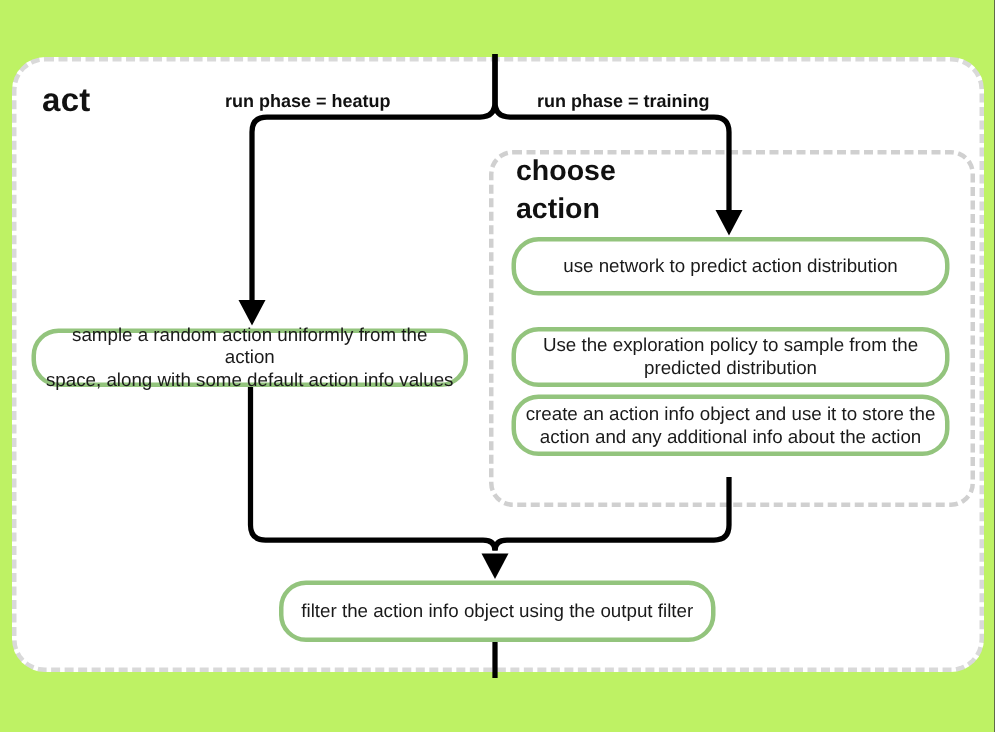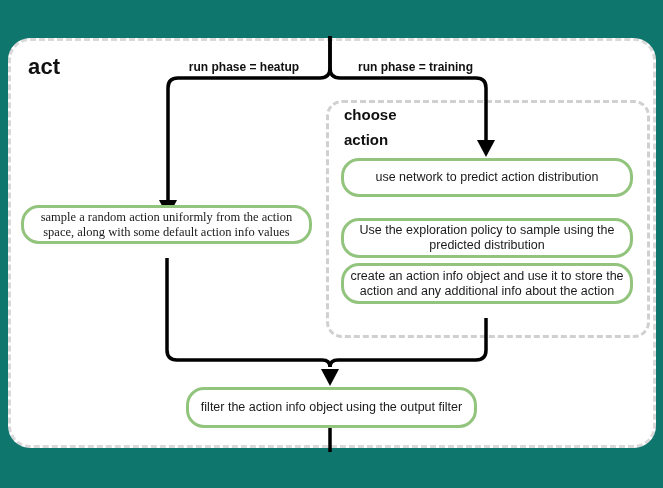--- a/index.html
+++ b/index.html
@@ -5,21 +5,21 @@
   html, body {
     margin: 0;
     padding: 0;
     background: #000000;
     font-family: "Liberation Sans", sans-serif;
   }
   #stage {
     position: relative;
     width: 663px;
     height: 488px;
-    background: #0f766e;
+    background: #bef264;
     overflow: hidden;
   }
   .canvas {
     position: absolute;
     left: 8px;
     top: 38px;
     width: 648px;
     height: 410px;
     box-sizing: border-box;
     background: #ffffff;
@@ -37,44 +37,44 @@
   }
   .branch-label {
     position: absolute;
     top: 60px;
     font-size: 12px;
     font-weight: bold;
     color: #111111;
     white-space: nowrap;
   }
   #label-heatup {
-    left: 160px;
+    left: 150px;
     width: 168px;
-    text-align: center;
+    text-align: left;
   }
   #label-training {
     left: 358px;
     text-align: center;
   }
   .choose-group {
     position: absolute;
     left: 326px;
     top: 100px;
     width: 324px;
     height: 238px;
     box-sizing: border-box;
     border: 3px dashed #d0d0d0;
     border-radius: 16px;
     background: transparent;
   }
   .choose-title {
     position: absolute;
     left: 344px;
     top: 102px;
-    font-size: 15px;
+    font-size: 19px;
     line-height: 25px;
     font-weight: bold;
     color: #111111;
     white-space: pre-line;
   }
   .node {
     position: absolute;
     box-sizing: border-box;
     background: #ffffff;
     border: 3px solid #93c47d;
@@ -82,21 +82,21 @@
     display: flex;
     align-items: center;
     justify-content: center;
     text-align: center;
     font-size: 12.5px;
     line-height: 15px;
     color: #1a1a1a;
     white-space: pre-line;
     padding: 2px 6px;
   }
-  #node-heatup-step  { left: 21px;  top: 205px; width: 291px; height: 39px; font-family: Liberation Serif, serif; }
+  #node-heatup-step  { left: 21px;  top: 219px; width: 291px; height: 39px; }
   #node-train-step1  { left: 341px; top: 158px; width: 292px; height: 39px; }
   #node-train-step2  { left: 341px; top: 218px; width: 292px; height: 40px; }
   #node-train-step3  { left: 341px; top: 263px; width: 292px; height: 41px; }
   #node-final-step   { left: 186px; top: 387px; width: 291px; height: 41px; }
   #connector-layer {
     position: absolute;
     left: 0;
     top: 0;
     width: 663px;
     height: 488px;
@@ -140,19 +140,19 @@
 
     <path d="M 486 318 L 486 350 Q 486 360 476 360 L 338 360 Q 330 360 330 367"></path>
     <polygon points="321,369 339,369 330,386"></polygon>
 
     <path d="M 330 428 L 330 452"></path>
   </svg>
 
   <div class="node" id="node-heatup-step">sample a random action uniformly from the action
 space, along with some default action info values</div>
   <div class="node" id="node-train-step1">use network to predict action distribution</div>
-  <div class="node" id="node-train-step2">Use the exploration policy to sample using the
+  <div class="node" id="node-train-step2">Use the exploration policy to sample from the
 predicted distribution</div>
   <div class="node" id="node-train-step3">create an action info object and use it to store the
 action and any additional info about the action</div>
   <div class="node" id="node-final-step">filter the action info object using the output filter</div>
 
 </div>
 
 </body></html>

